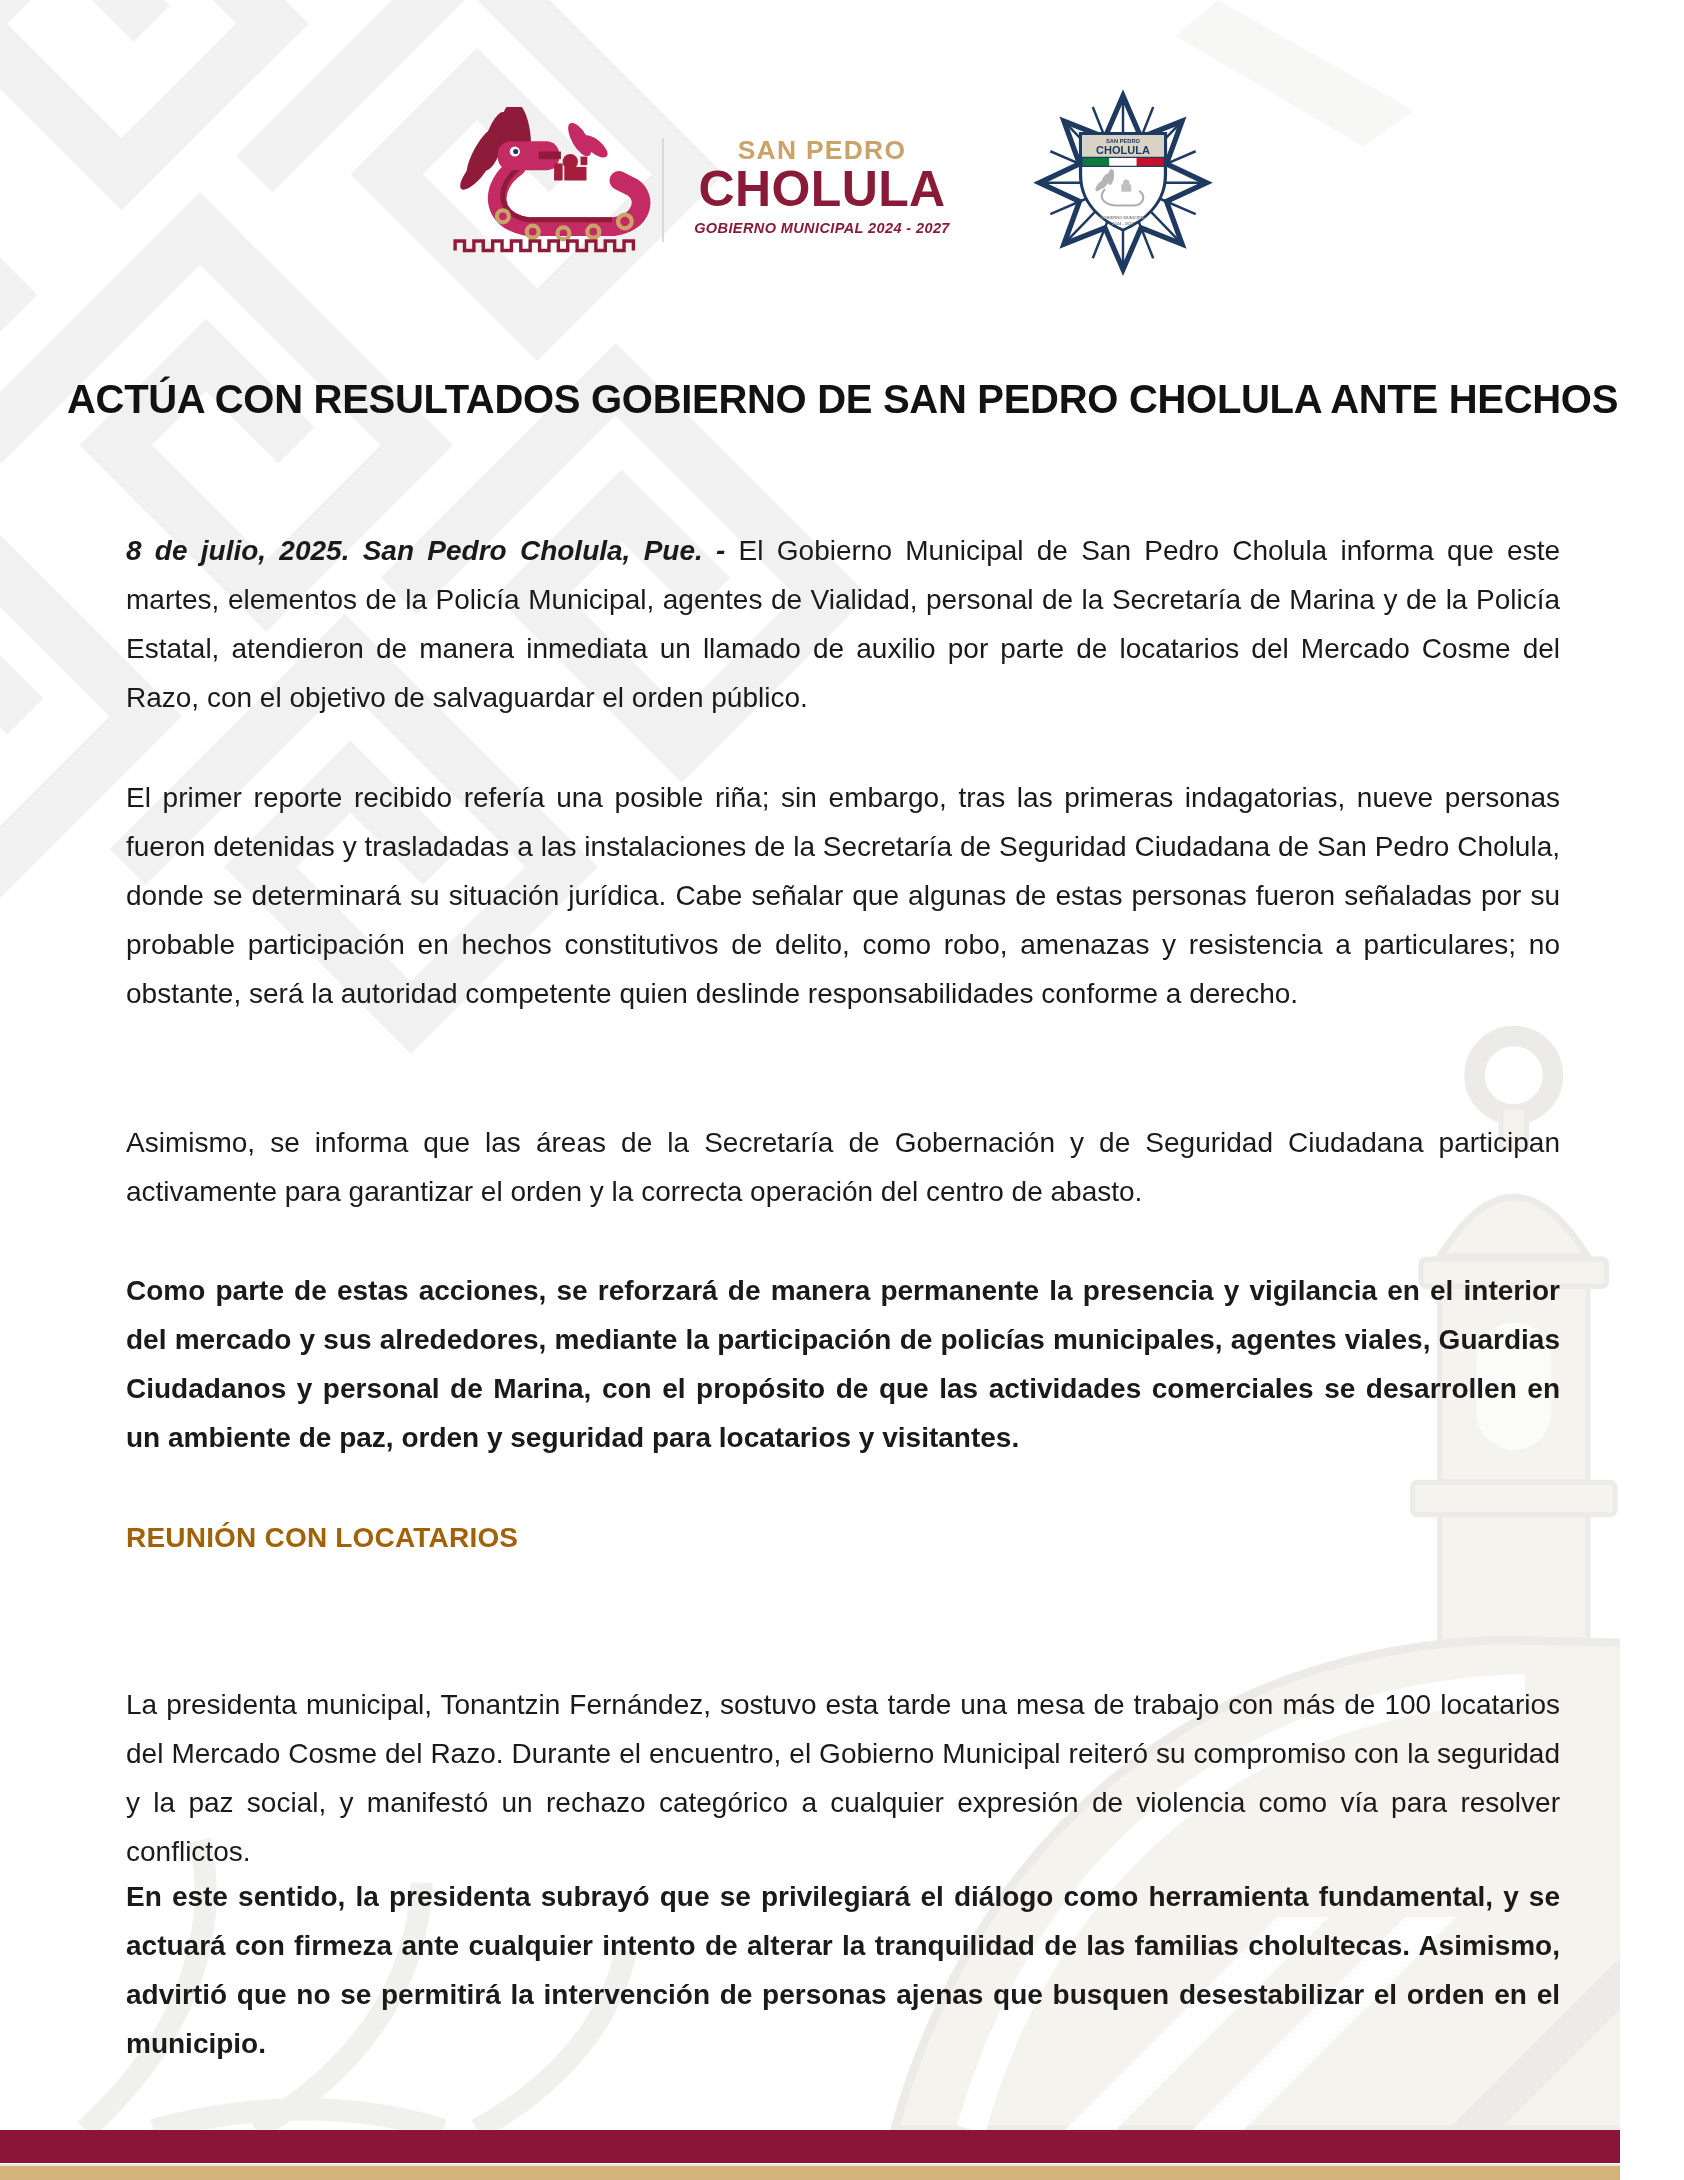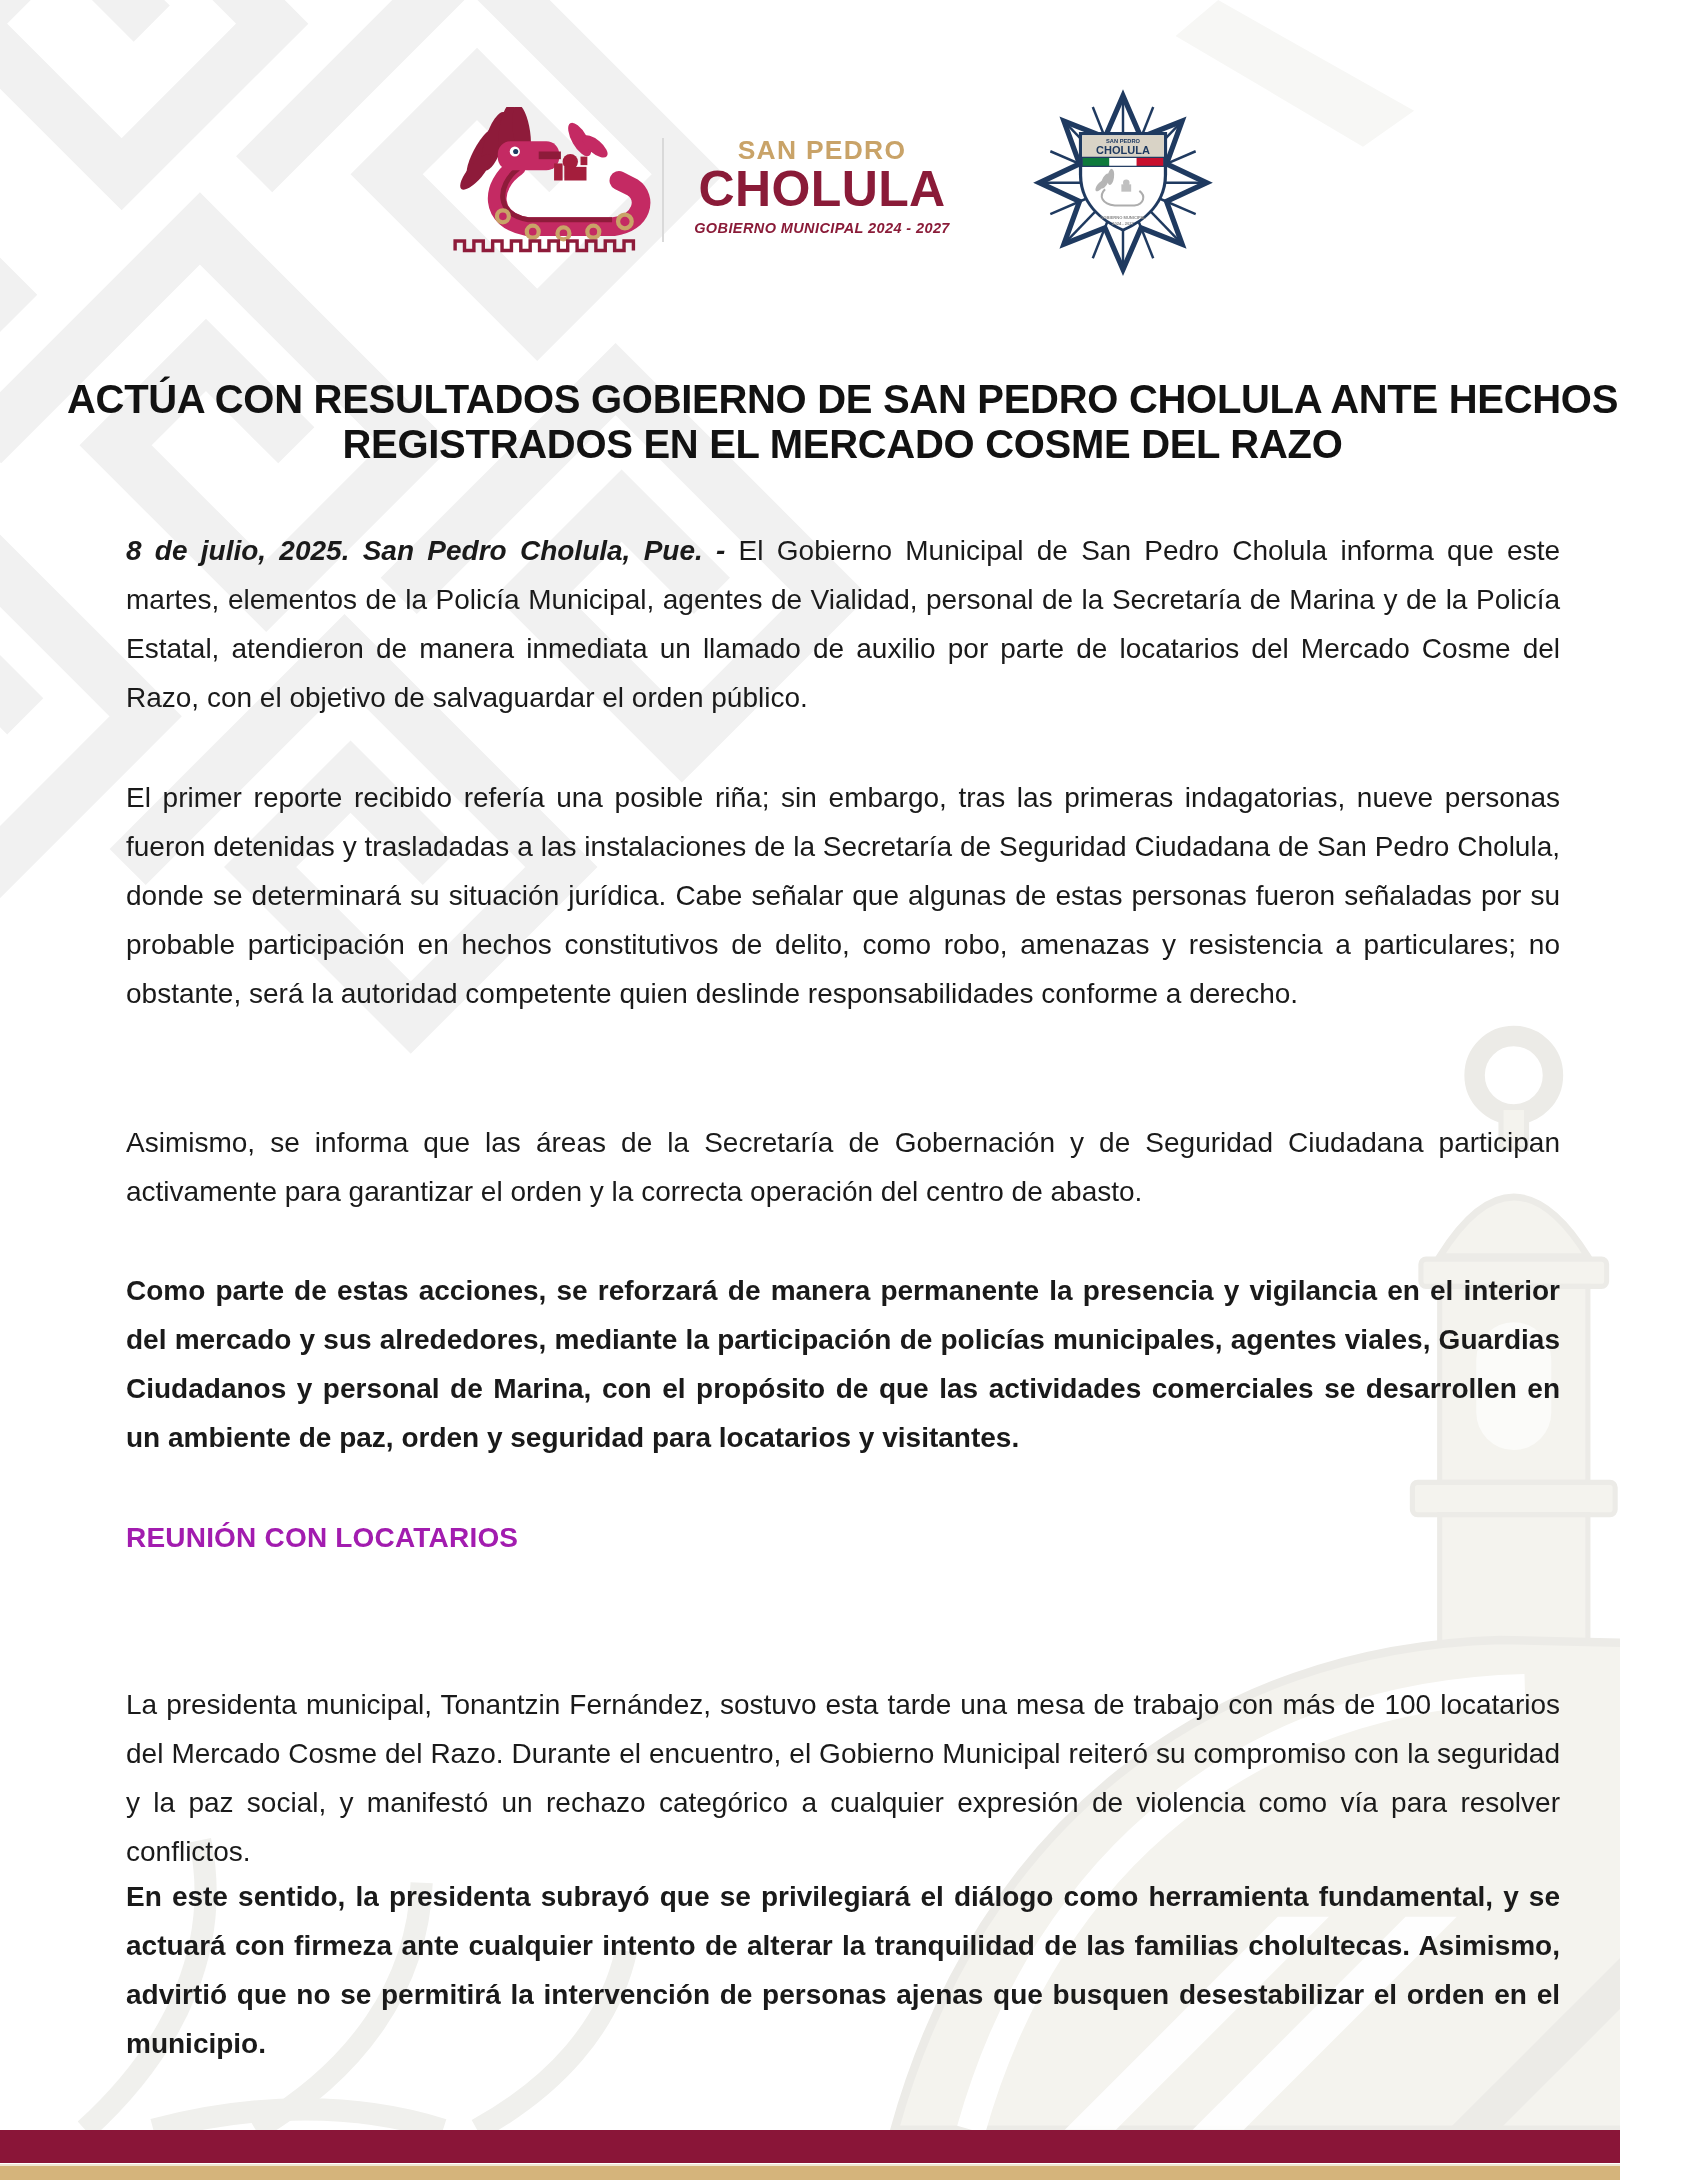--- a/index.html
+++ b/index.html
@@ -48,21 +48,21 @@
   .doc-title span{display:block;}
   
   .para{
     position:absolute;left:126px;width:1434px;margin:0;
     color:#1A1A1A;font-size:28px;line-height:49px;
     text-align:justify;text-align-last:left;
   }
   .para b{font-weight:700;font-style:italic;}
   .sec-heading{
     position:absolute;left:126px;top:1521px;margin:0;
-    color:#a21caf;font-weight:800;font-size:28px;line-height:34px;
+    color:#a16207;font-weight:800;font-size:28px;line-height:34px;
     letter-spacing:0.2px;
   }
   .p1{top:526px;}
   .p2{top:773px;}
   .p3{top:1118px;}
   .p4{top:1266px;font-weight:bold;}
   .p5{top:1680px;}
   .p6{top:1872px;font-weight:bold;}
   
   .bar-maroon{position:absolute;left:0;top:2130px;width:1685px;height:33px;background:#8A1538;}
@@ -222,21 +222,20 @@
         <rect x="-2" y="2" width="12" height="9" fill="#C0C0C0"></rect>
         <circle cx="4" cy="0" r="4" fill="#C0C0C0"></circle>
       </g>
       <text x="0" y="45" text-anchor="middle" font-size="5" font-weight="bold" fill="#8A8A8A" font-family="Liberation Sans, sans-serif">GOBIERNO MUNICIPAL</text>
       <text x="0" y="52" text-anchor="middle" font-size="5" font-weight="bold" fill="#8A8A8A" font-family="Liberation Sans, sans-serif">2024 - 2027</text>
     </g>
   </svg>
 
   <h1 class="doc-title">
     <span>ACTÚA CON RESULTADOS GOBIERNO DE SAN PEDRO CHOLULA ANTE HECHOS</span>
-    <span>REGISTRADOS EN EL MERCADO COSME DEL RAZO</span>
   </h1>
 
   <p class="para p1"><b>8 de julio, 2025. San Pedro Cholula, Pue. -</b><span> El Gobierno Municipal de San Pedro Cholula informa que este martes, elementos de la Policía Municipal, agentes de Vialidad, personal de la Secretaría de Marina y de la Policía Estatal, atendieron de manera inmediata un llamado de auxilio por parte de locatarios del Mercado Cosme del Razo, con el objetivo de salvaguardar el orden público.</span></p>
 
   <p class="para p2">El primer reporte recibido refería una posible riña; sin embargo, tras las primeras indagatorias, nueve personas fueron detenidas y trasladadas a las instalaciones de la Secretaría de Seguridad Ciudadana de San Pedro Cholula, donde se determinará su situación jurídica. Cabe señalar que algunas de estas personas fueron señaladas por su probable participación en hechos constitutivos de delito, como robo, amenazas y resistencia a particulares; no obstante, será la autoridad competente quien deslinde responsabilidades conforme a derecho.</p>
 
   <p class="para p3">Asimismo, se informa que las áreas de la Secretaría de Gobernación y de Seguridad Ciudadana participan activamente para garantizar el orden y la correcta operación del centro de abasto.</p>
 
   <p class="para p4">Como parte de estas acciones, se reforzará de manera permanente la presencia y vigilancia en el interior del mercado y sus alrededores, mediante la participación de policías municipales, agentes viales, Guardias Ciudadanos y personal de Marina, con el propósito de que las actividades comerciales se desarrollen en un ambiente de paz, orden y seguridad para locatarios y visitantes.</p>
 

